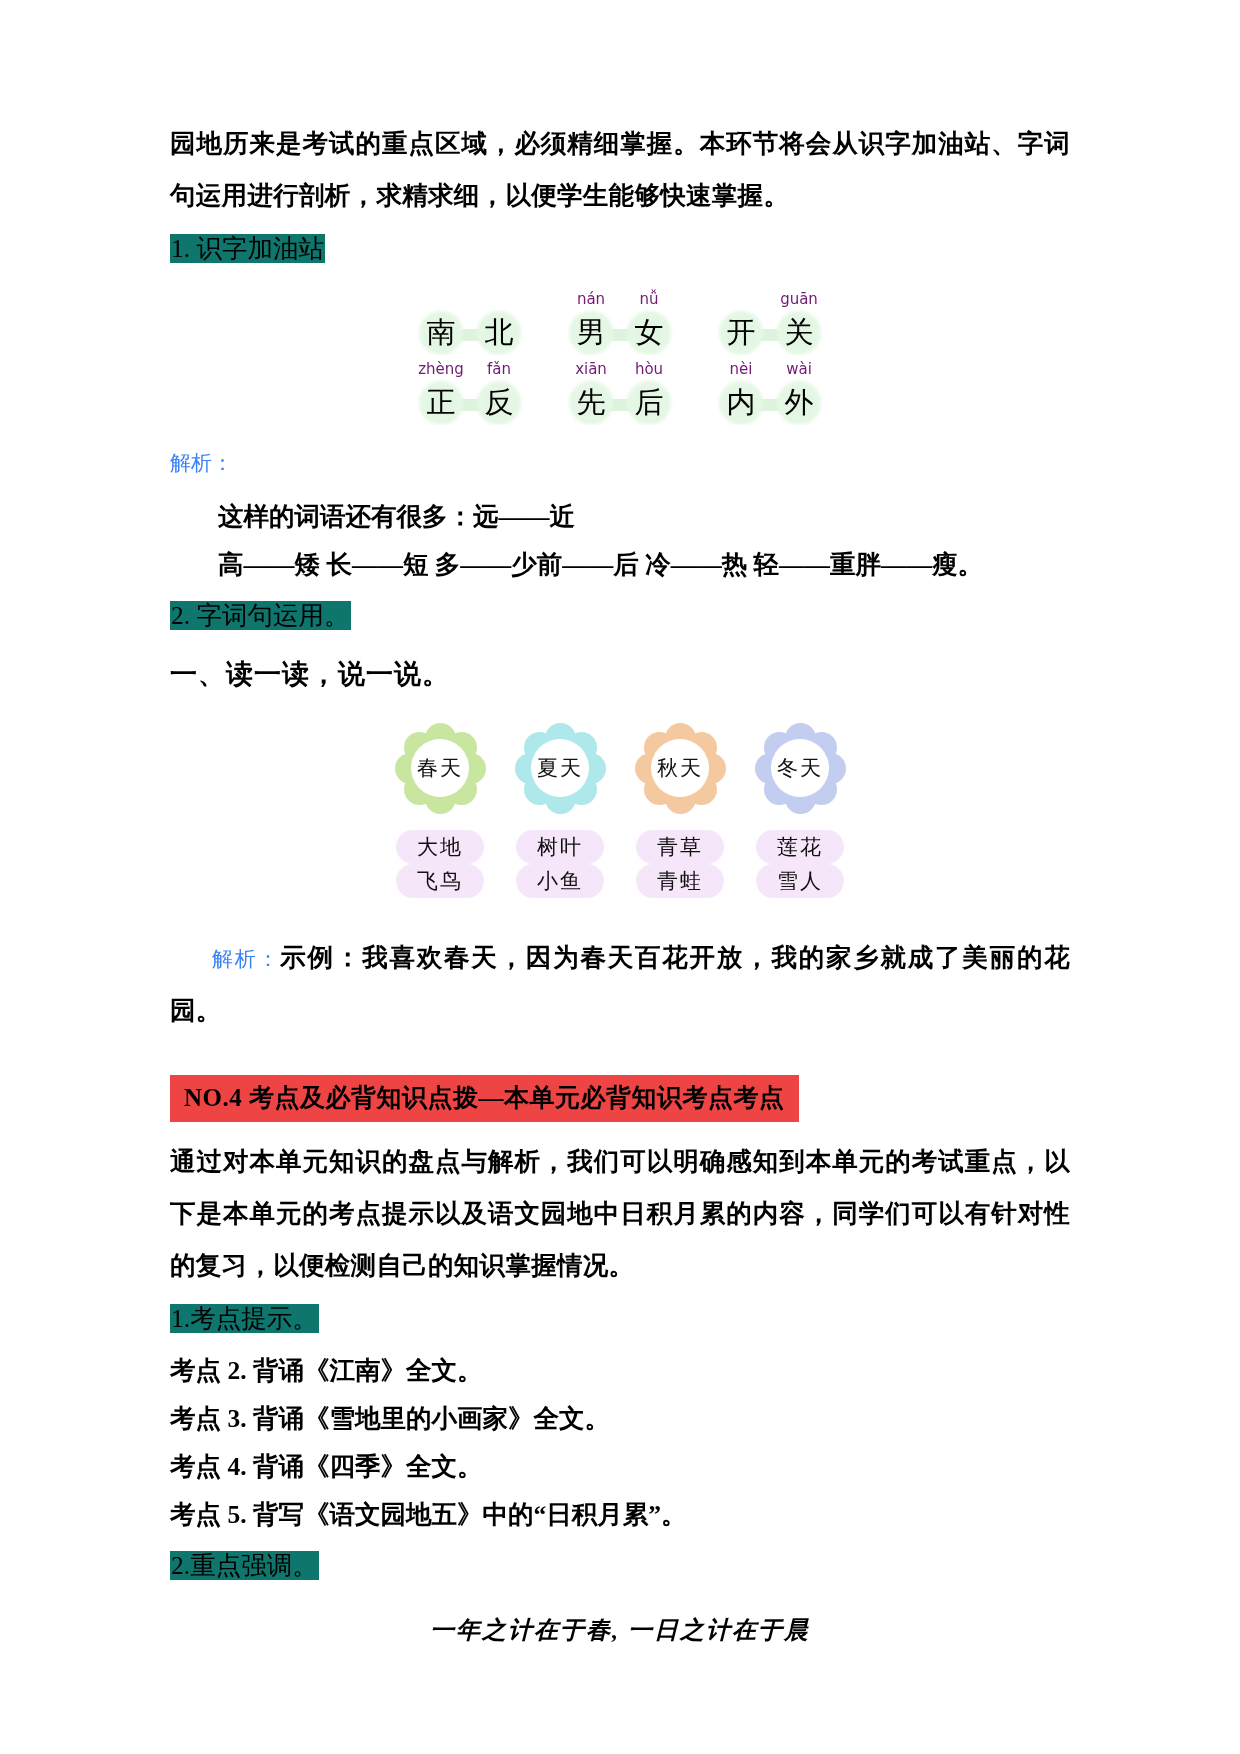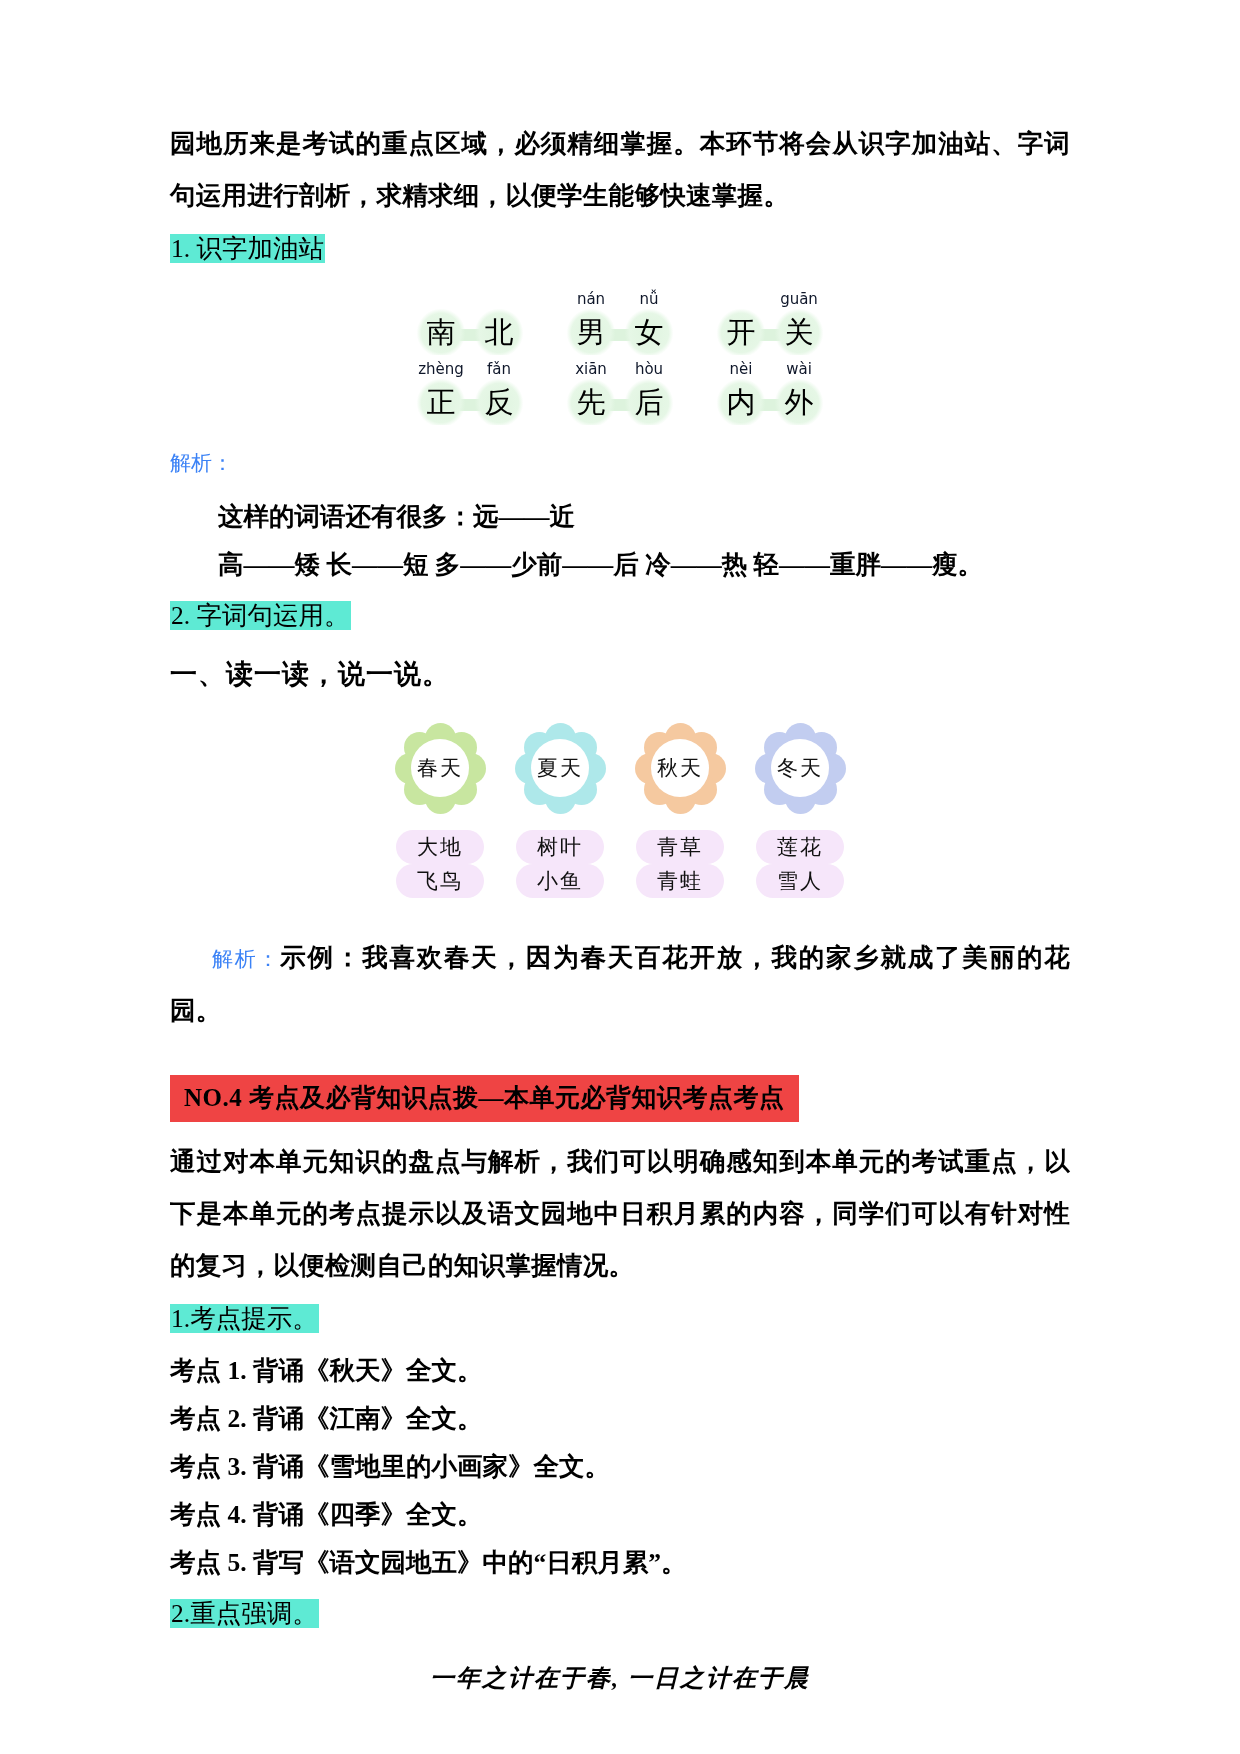--- a/index.html
+++ b/index.html
@@ -26,21 +26,21 @@
     font-size: 25.5px;
     line-height: 52px;
     text-align: justify;
     letter-spacing: 0.3px;
     margin: 0;
     font-weight: 600;
   }
   .para-indent { text-indent: 0; }
 
   .hl {
-    background: #5eead4;
+    background: #0f766e;
     font-size: 25.5px;
     line-height: 46px;
     font-weight: 500;
     display: inline;
     padding: 0 1px;
   }
   .hl-line { margin: 4px 0 2px 0; line-height: 46px; }
 
   .jiexi {
     color: #3b82f6;
@@ -99,21 +99,21 @@
     width: 58px;
     display: flex;
     flex-direction: column;
     align-items: center;
     position: relative;
     z-index: 1;
   }
   .py {
     font-size: 15px;
     line-height: 17px;
-    color: #0f172a;
+    color: #701a75;
     font-family: "DejaVu Sans", sans-serif;
     height: 18px;
   }
   .py.blank { visibility: hidden; }
   .hz {
     font-size: 29px;
     line-height: 42px;
     width: 48px;
     height: 46px;
     display: flex;
@@ -420,21 +420,20 @@
   <div>
     <span class="banner">NO.4 考点及必背知识点拨—本单元必背知识考点考点</span>
   </div>
 
   <p class="para">通过对本单元知识的盘点与解析，我们可以明确感知到本单元的考试重点，以下是本单元的考点提示以及语文园地中日积月累的内容，同学们可以有针对性的复习，以便检测自己的知识掌握情况。</p>
 
   <div class="hl-line">
     <span class="hl">1.考点提示。</span>
   </div>
 
-  <p class="point-line">考点 1. 背诵《秋天》全文。</p>
   <p class="point-line">考点 2. 背诵《江南》全文。</p>
   <p class="point-line">考点 3. 背诵《雪地里的小画家》全文。</p>
   <p class="point-line">考点 4. 背诵《四季》全文。</p>
   <p class="point-line">考点 5. 背写《语文园地五》中的“日积月累”。</p>
 
   <div class="hl-line">
     <span class="hl">2.重点强调。</span>
   </div>
 
   <p class="proverb">一年之计在于春, 一日之计在于晨</p>

